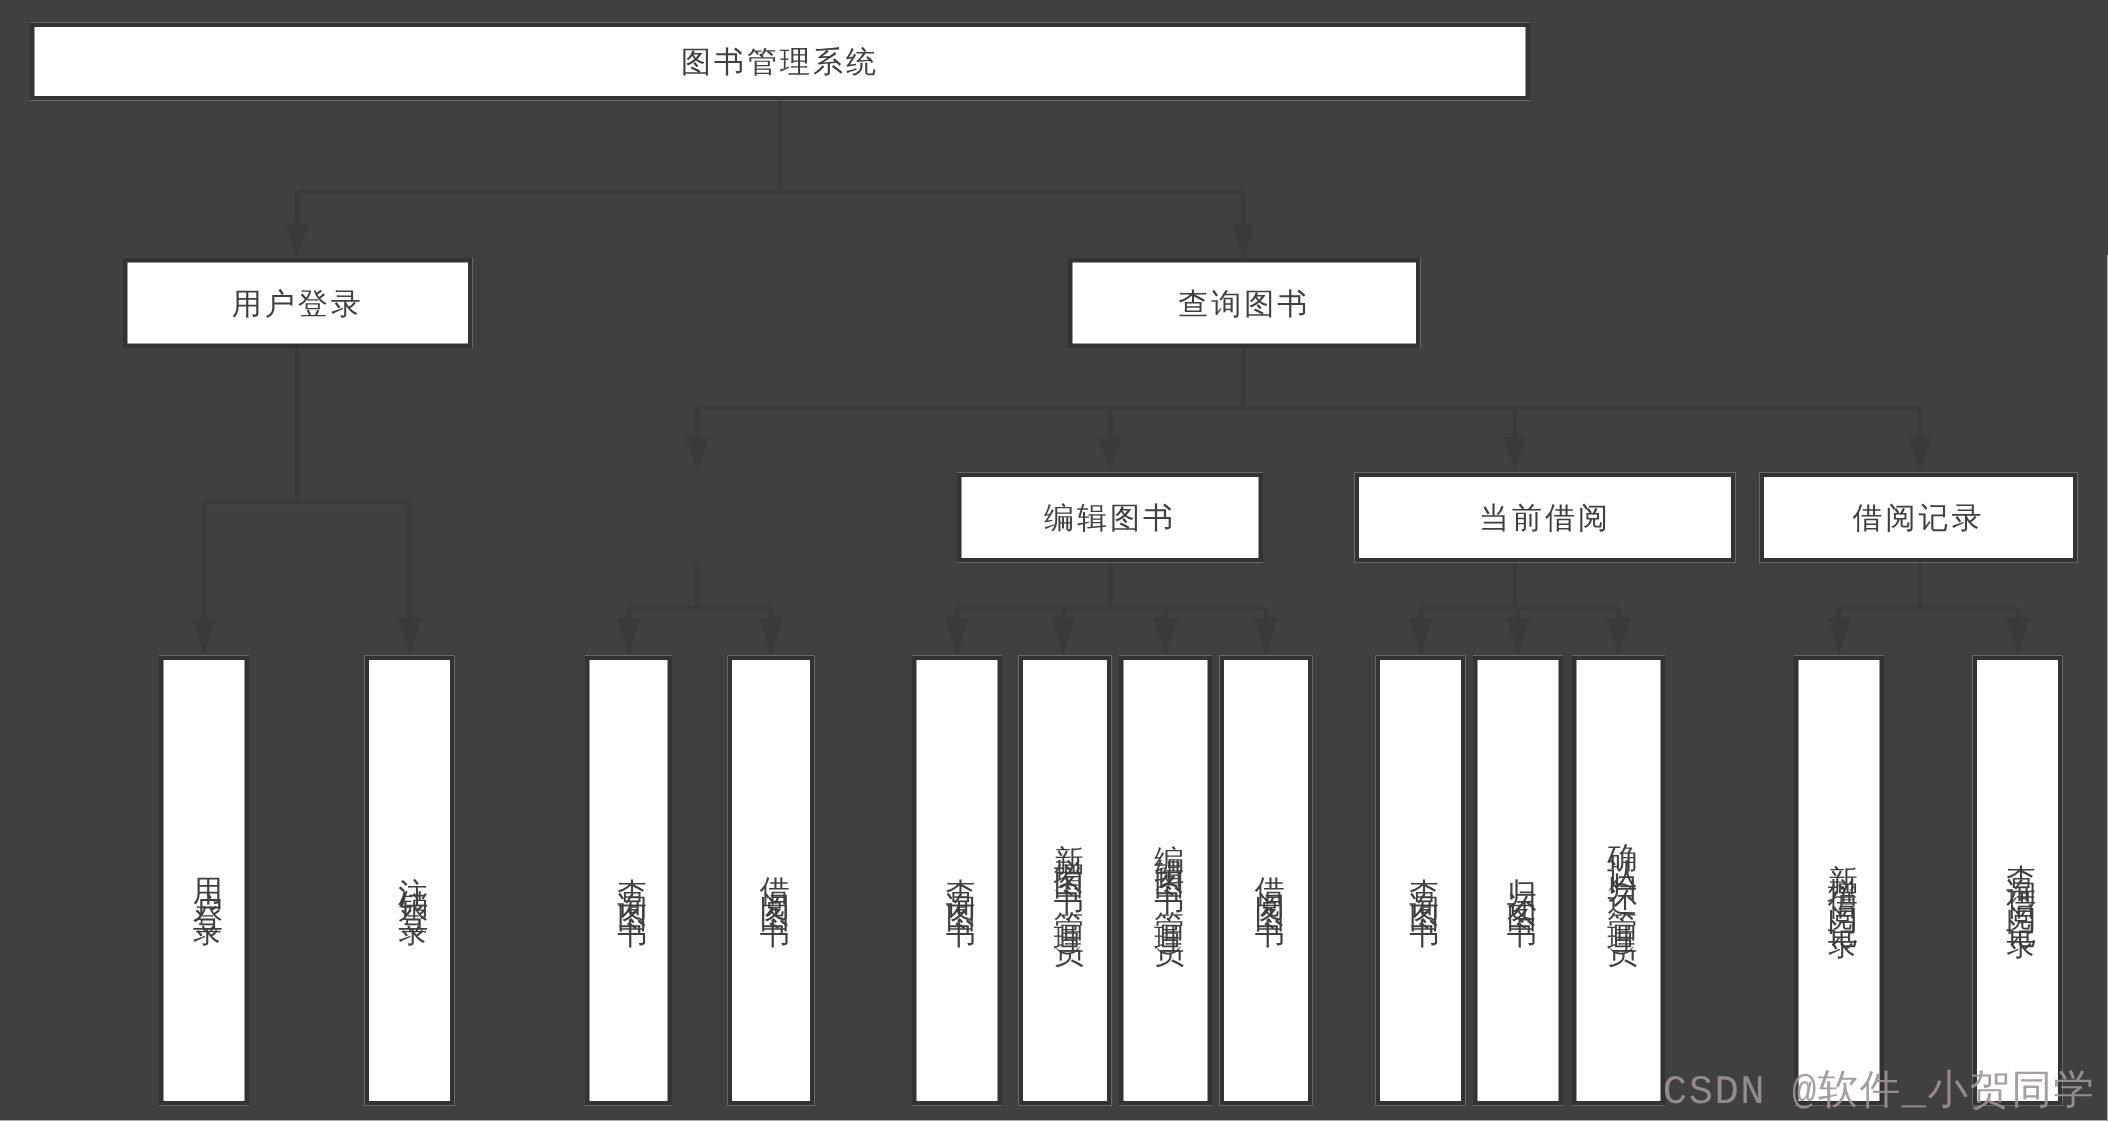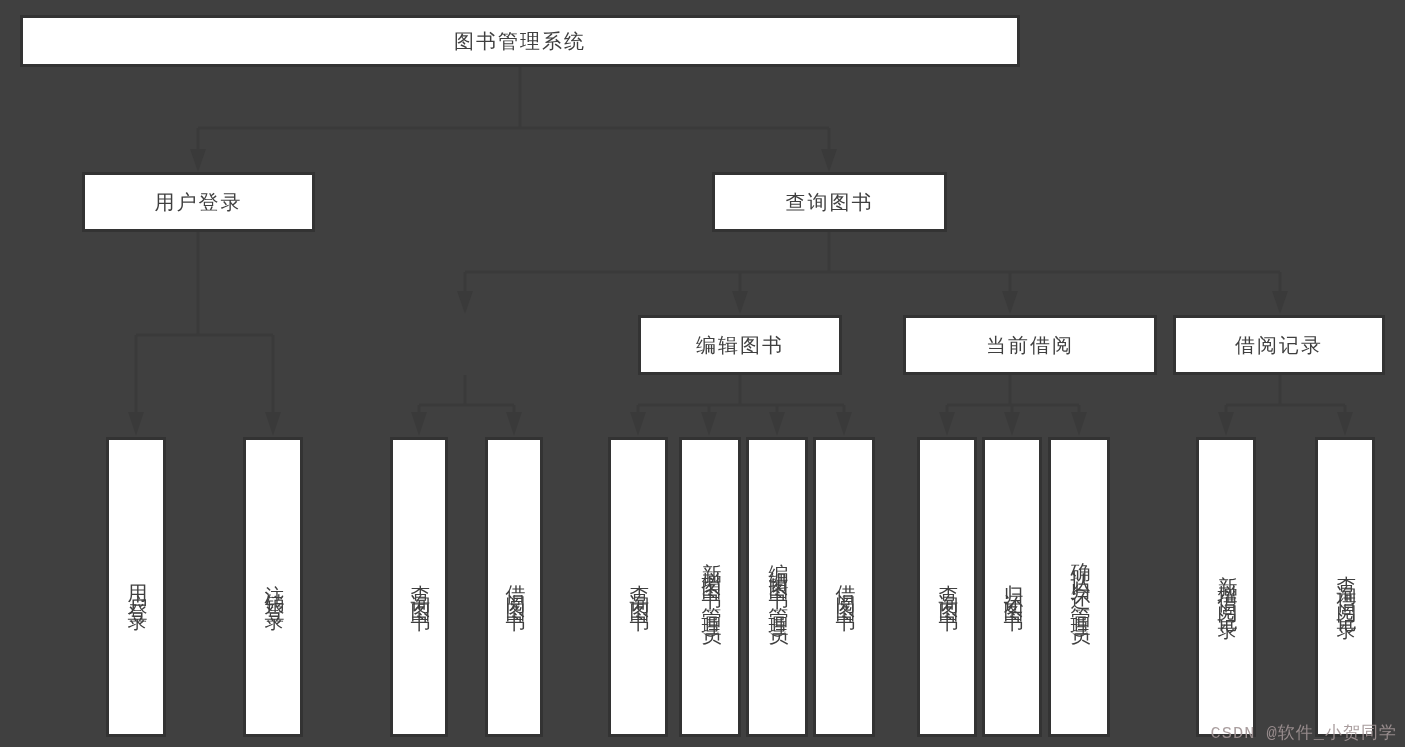--- a/index.html
+++ b/index.html
@@ -18,21 +18,21 @@
   }
   .vbox span{
     writing-mode:vertical-rl;text-orientation:mixed;
     font-size:20px;line-height:1;letter-spacing:9px;color:#3f3f3f;white-space:nowrap;
   }
   .connectors{position:absolute;left:0;top:0;z-index:1;pointer-events:none;}
   .connectors path{stroke:#3a3a3a;stroke-width:3;fill:none;}
   .connectors polygon{fill:#3a3a3a;stroke:none;}
   .watermark{
     position:absolute;right:8px;bottom:3px;z-index:5;
-    font-size:17px;letter-spacing:1px;color:#a09394;opacity:.9;white-space:nowrap;margin-top:13px;
+    font-size:27px;letter-spacing:1px;color:#a09394;opacity:.9;white-space:nowrap;margin-top:13px;
   }
 </style>
 </head>
 <body>
 
 <div class="canvas">
 
   <svg class="connectors" width="1405" height="747" aria-hidden="true">
 
     <path d="M520 67 V128 M198 128 H829 M198 128 V150 M829 128 V150"></path>

